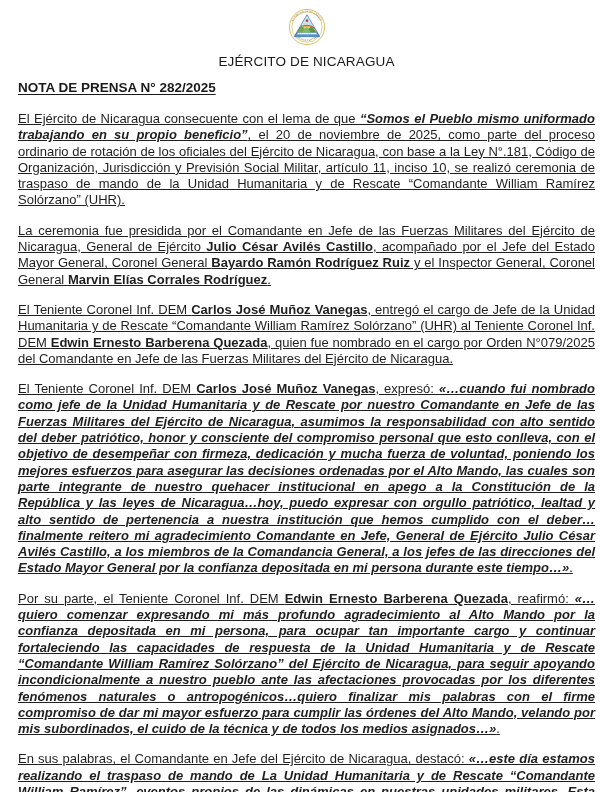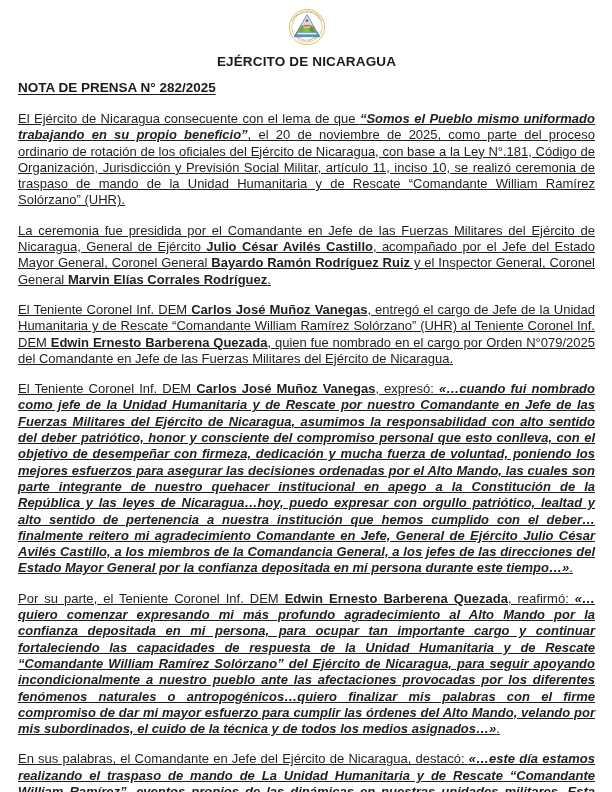--- a/index.html
+++ b/index.html
@@ -34,21 +34,21 @@
   .emblem {
     width: 44px;
     height: 44px;
     display: block;
   }
 
   
   .org-title {
     text-align: center;
     font-size: 13.5px;
-    font-weight: bold;
+    font-weight: normal;
     letter-spacing: 0.15px;
     margin: 2px 0 0 0;
     line-height: 16px;
   }
   .press-note {
     text-align: left;
     font-size: 13.5px;
     font-weight: bold;
     margin: 10px 0 0 0;
     line-height: 16px;

